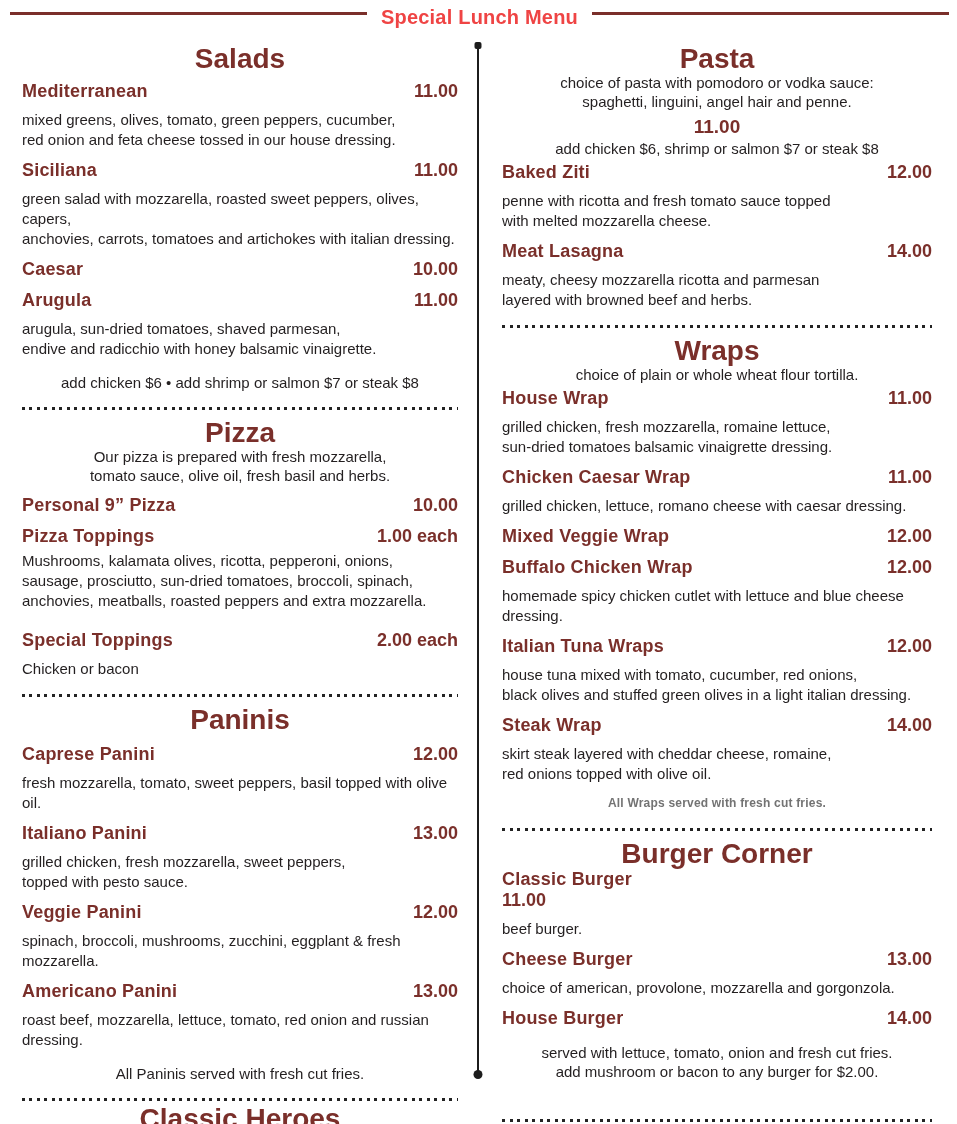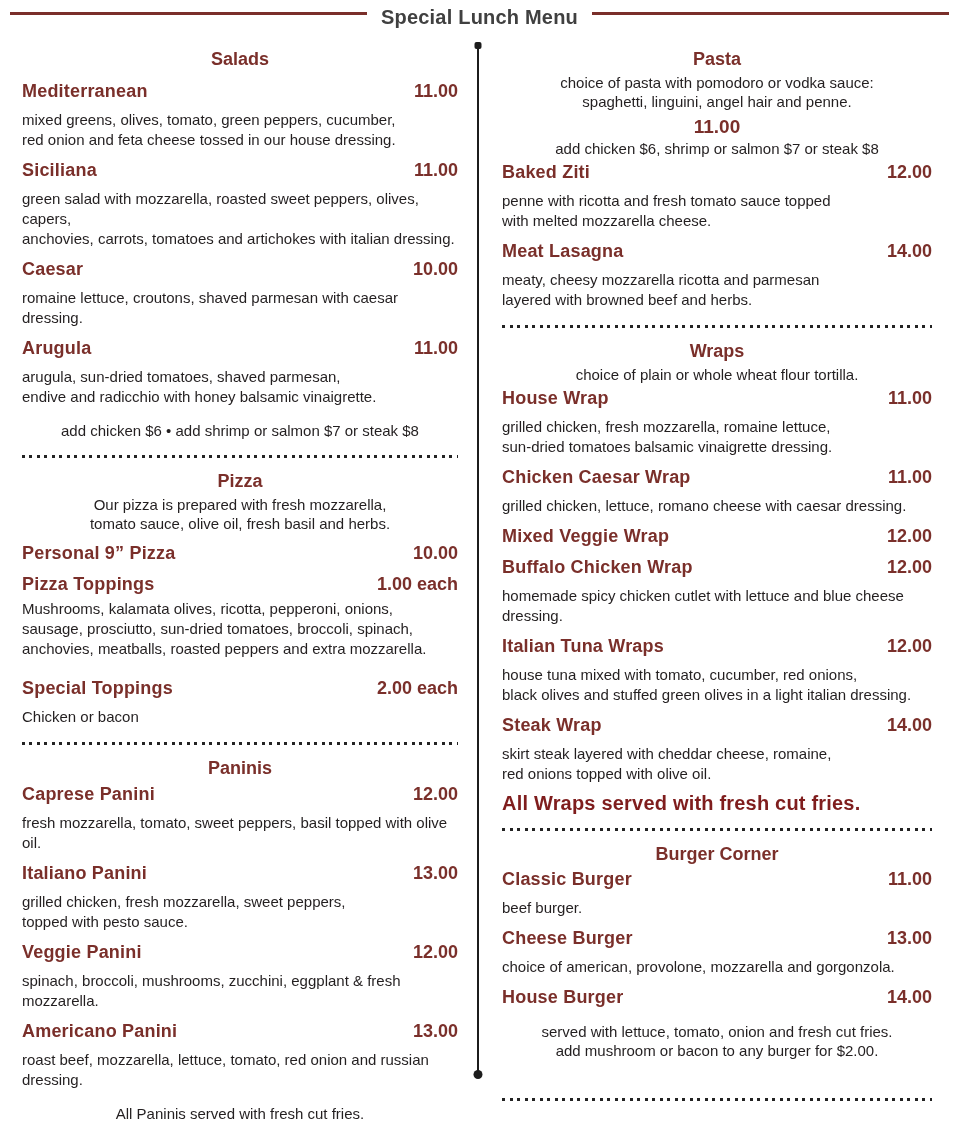--- a/index.html
+++ b/index.html
@@ -7,46 +7,46 @@
     width:957px;height:1124px;position:relative;background:#ffffff;
     font-family:"Liberation Sans", sans-serif;color:#231f20;overflow:hidden;
     -webkit-font-smoothing:antialiased;
   }
   .header{
     position:absolute;top:6px;left:10px;right:8px;
     display:flex;align-items:center;gap:14px;
   }
   .header .rule{flex:1;height:3px;background:#7a2f2a;position:relative;top:-4px;}
   .header .title{
-    font-size:20px;font-weight:bold;color:#404040;white-space:nowrap;letter-spacing:.2px;
+    font-size:20px;font-weight:bold;color:#ef4444;white-space:nowrap;letter-spacing:.2px;
   }
   .vdivider{position:absolute;left:477px;top:44px;height:1032px;width:2px;background:#1c1c1c;}
   .vdivider .knob{position:absolute;top:-2px;left:50%;transform:translateX(-50%);width:7px;height:7px;background:#1c1c1c;border-radius:2px;}
   .vdivider .dot{position:absolute;bottom:-3px;left:50%;transform:translateX(-50%);width:9px;height:9px;background:#1c1c1c;border-radius:50%;}
   .col{position:absolute;top:36px;}
   .col-left{left:22px;width:436px;}
   .col-right{left:502px;width:430px;}
   .section-title{
-    font-size:18px;line-height:24px;font-weight:bold;color:#7a2f2a;
+    font-size:28px;line-height:24px;font-weight:bold;color:#7a2f2a;
     text-align:center;margin:11px 0 2px;
   }
   .intro{
     font-size:15px;line-height:19px;text-align:center;color:#231f20;
     white-space:pre-line;margin:2px 0 4px;
   }
   .row{display:flex;justify-content:space-between;align-items:baseline;margin-top:10px;}
   .name{font-size:18px;font-weight:bold;color:#7a2f2a;letter-spacing:.2px;}
   .price{font-size:18px;font-weight:bold;color:#7a2f2a;white-space:nowrap;}
   .desc{font-size:15px;line-height:20px;color:#231f20;white-space:pre-line;margin-top:8px;}
   .note{
     font-size:15px;line-height:19px;text-align:center;color:#231f20;
     white-space:pre-line;margin:14px 0 4px;
   }
   .note-maroon{
-    font-size:20px;line-height:19px;text-align:left;color:#7f1d1d;font-weight:bold;
+    font-size:12px;line-height:19px;text-align:center;color:#737373;font-weight:bold;
     margin:10px 0 4px;letter-spacing:.2px;
   }
   .base-price{font-size:19px;font-weight:bold;color:#7a2f2a;text-align:center;margin:5px 0 1px;}
   .dotted{
     height:3px;margin:15px 0 4px;
     background-image:repeating-linear-gradient(90deg,#232323 0 3px,transparent 3px 7.5px);
   }
   .simple .row{margin-top:6px;}
 </style>
 </head>
@@ -84,21 +84,20 @@
       </div>
       <div class="desc">green salad with mozzarella, roasted sweet peppers, olives, capers,
 anchovies, carrots, tomatoes and artichokes with italian dressing.</div>
     </div>
 
     <div class="item">
       <div class="row">
         <span class="name">Caesar</span>
         <span class="price">10.00</span>
       </div>
-      <div class="desc">romaine lettuce, croutons, shaved parmesan with caesar dressing.</div>
     </div>
 
     <div class="item">
       <div class="row">
         <span class="name">Arugula</span>
         <span class="price">11.00</span>
       </div>
       <div class="desc">arugula, sun-dried tomatoes, shaved parmesan,
 endive and radicchio with honey balsamic vinaigrette.</div>
     </div>
@@ -138,21 +137,21 @@
       <div class="desc">Chicken or bacon</div>
     </div>
   </div>
 
   <div class="dotted"></div>
 
   <div>
     <div class="section-title">Paninis</div>
 
     <div class="item">
-      <div class="row" style="margin-top:4px;gap:28px;">
+      <div class="row" style="margin-top:12px;gap:28px;">
         <span class="name">Caprese Panini</span>
         <span class="price">12.00</span>
       </div>
       <div class="desc">fresh mozzarella, tomato, sweet peppers, basil topped with olive oil.</div>
     </div>
 
     <div class="item">
       <div class="row">
         <span class="name">Italiano Panini</span>
         <span class="price">13.00</span>
@@ -280,21 +279,21 @@
 
     <div class="note-maroon">All Wraps served with fresh cut fries.</div>
   </div>
 
   <div class="dotted"></div>
 
   <div>
     <div class="section-title">Burger Corner</div>
 
     <div class="item">
-      <div class="row" style="margin-top:3px;">
+      <div class="row" style="margin-top:3px;flex-direction:column;">
         <span class="name">Classic Burger</span>
         <span class="price">11.00</span>
       </div>
       <div class="desc">beef burger.</div>
     </div>
 
     <div class="item">
       <div class="row">
         <span class="name">Cheese Burger</span>
         <span class="price">13.00</span>

